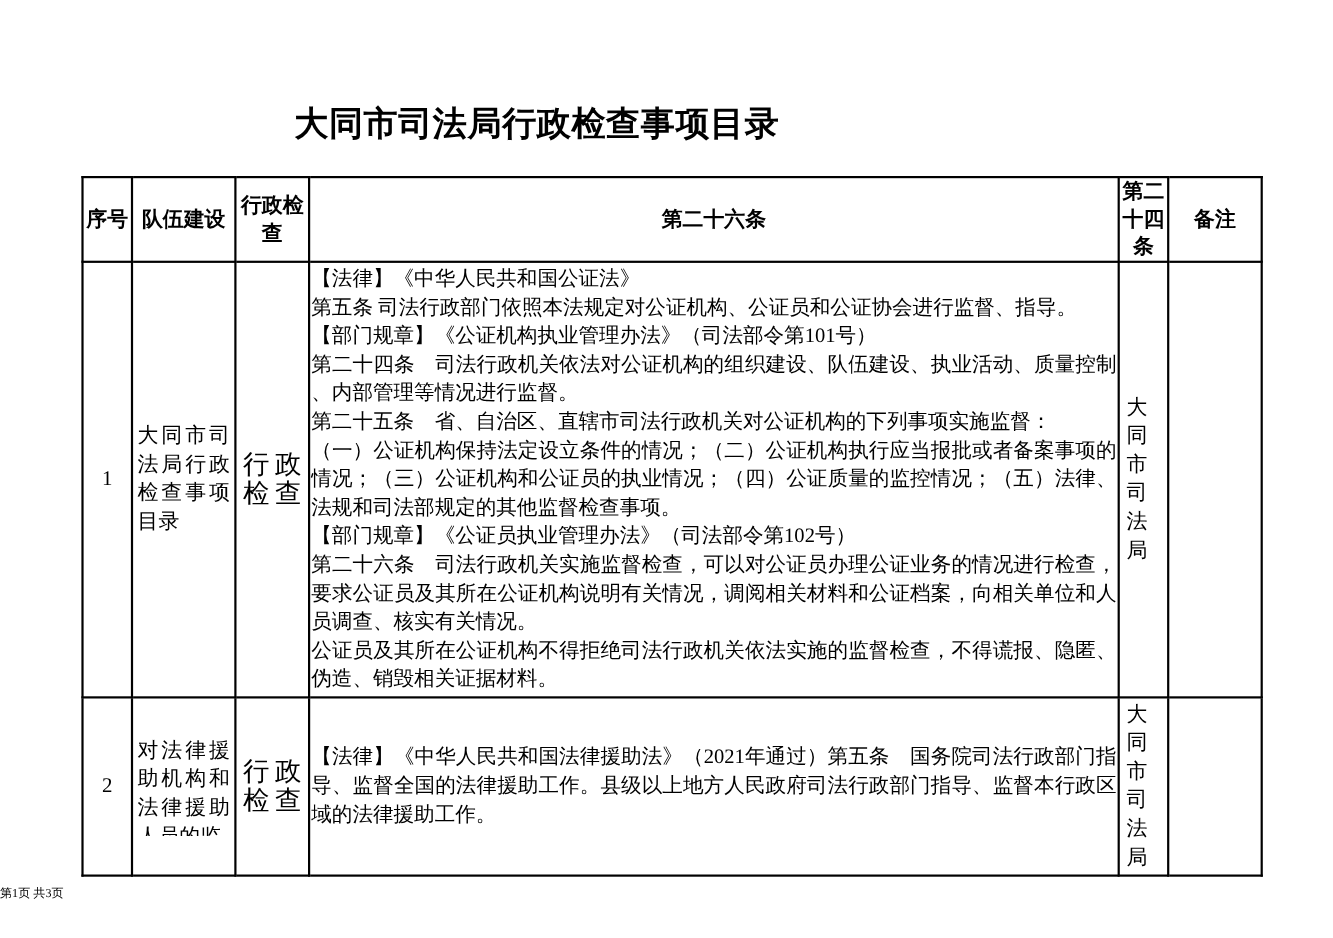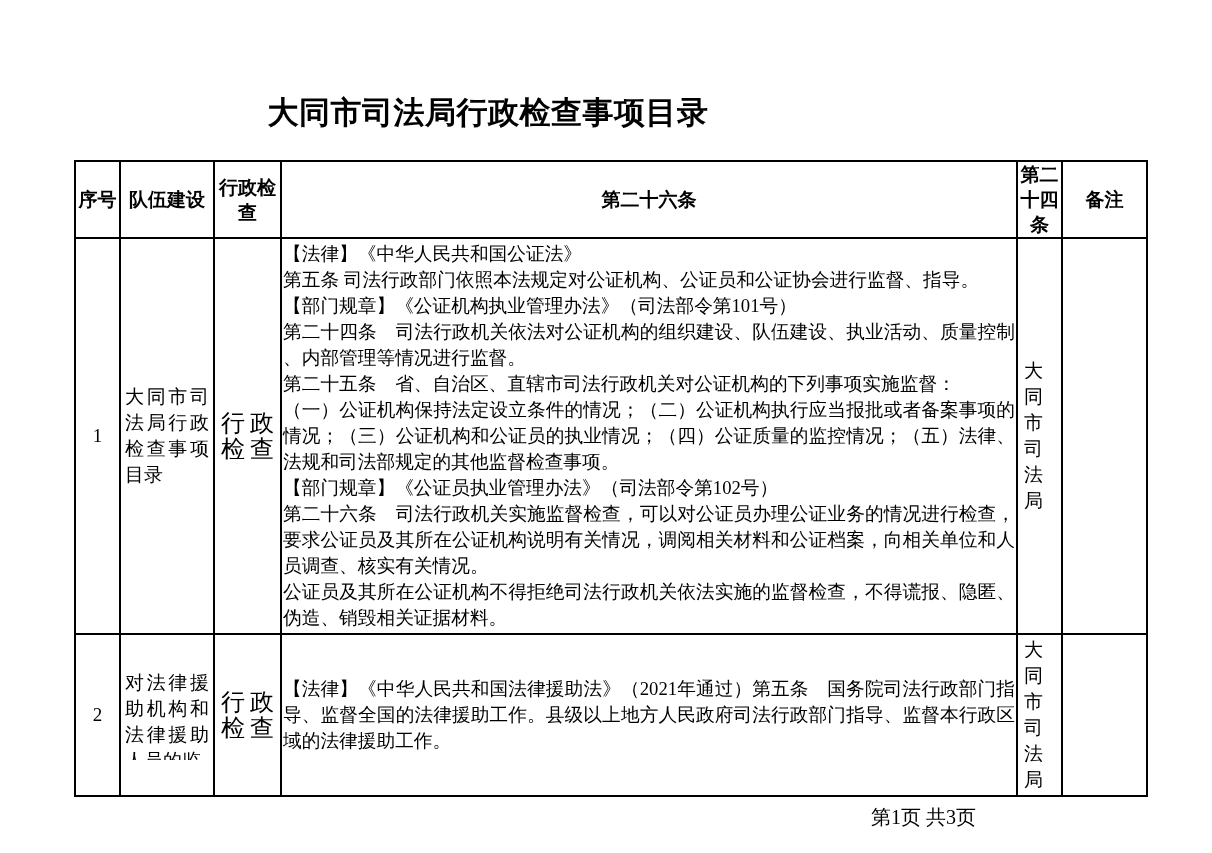--- a/index.html
+++ b/index.html
@@ -72,22 +72,22 @@
     text-align:justify; text-align-last:justify;
     line-break:anywhere;
     padding:2px 6px;
   }
   td.remark { font-size:19px; }
 
   .clip { height:90px; overflow:hidden; }
 
   .footer {
     position:absolute; top:804px; left:0; width:100%;
-    text-align:right;
-    font-size:20px;
+    text-align:left;
+    font-size:11px;
     font-family:"Liberation Serif", serif;
   }
 </style>
 </head>
 <body>
 
 <div class="page">
 
   <div class="title">大同市司法局行政检查事项目录</div>
 

